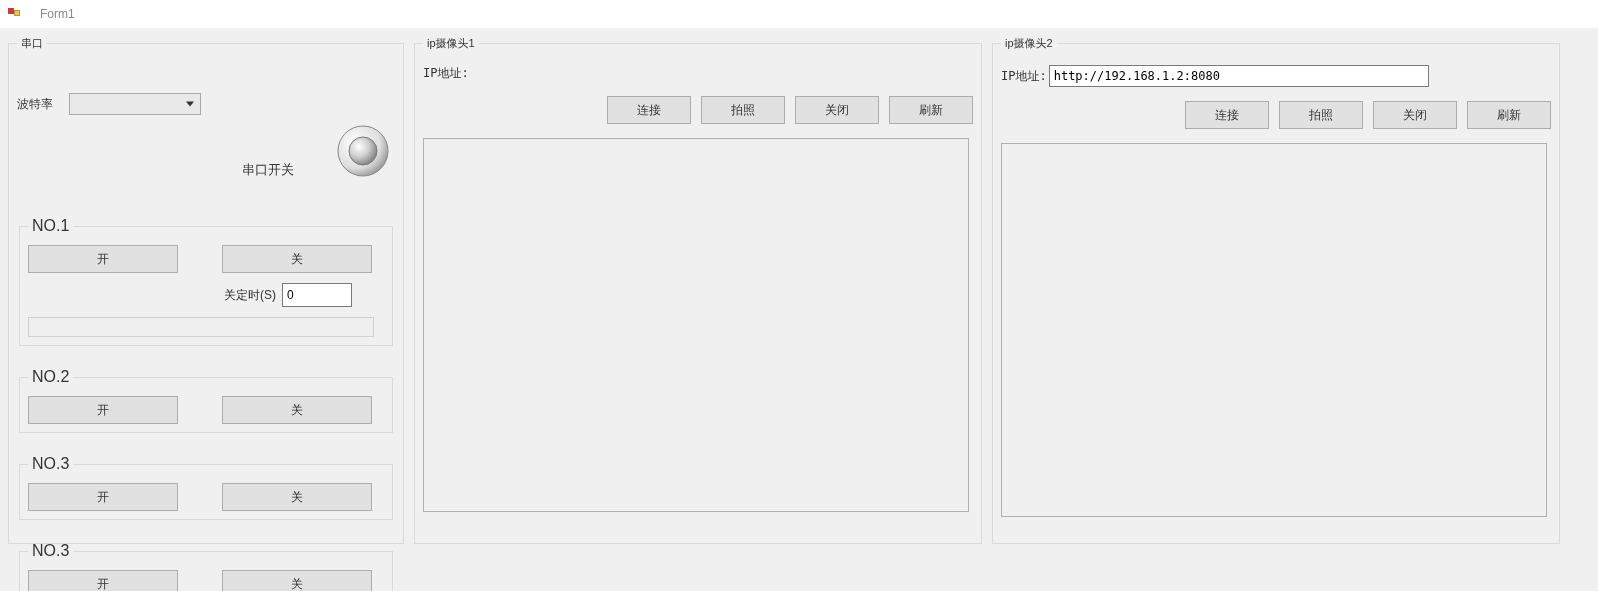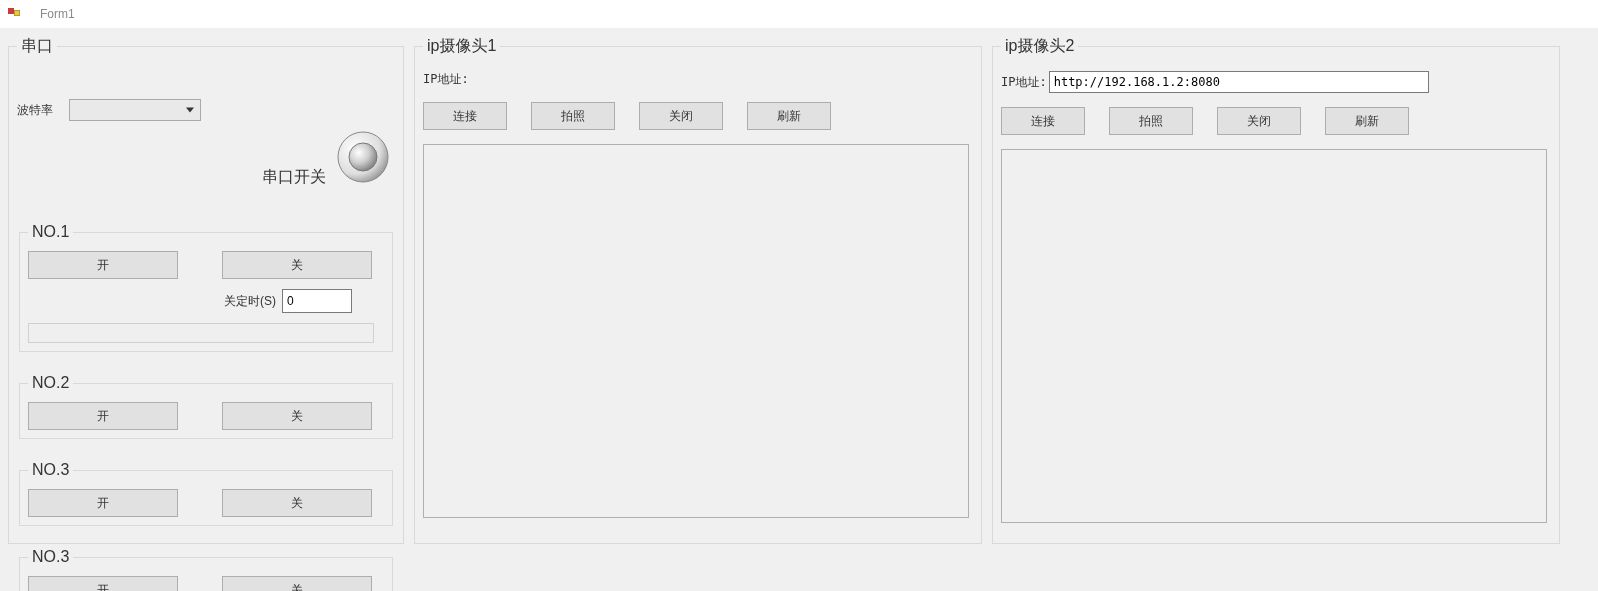--- a/index.html
+++ b/index.html
@@ -45,21 +45,21 @@
   fieldset.groupbox {
     position: relative;
     border: 1px solid #d9d9d9;
     background: #f0f0f0;
     margin: 0;
     padding: 12px 8px 8px 8px;
     box-sizing: border-box;
   }
   fieldset.groupbox > legend {
     padding: 0 4px;
-    font-size: 16px;
+    font-size: 11px;
     color: #333;
   }
   
   .serial-panel {
     width: 396px;
     height: 508px;
     flex: 0 0 auto;
   }
   .serial-top {
     position: relative;
@@ -94,23 +94,23 @@
     background: #e1e1e1;
     font-size: 12px;
     display:inline-flex; align-items:center; justify-content:center;
     box-sizing: border-box;
     cursor: default;
   }
   .btn-wide { width: 150px; }
   .btn-mid { width: 84px; }
   .serial-switch-label {
     position:absolute;
-    left: 245px;
+    left: 225px;
     top: 68px;
-    font-size:16px;
+    font-size:13px;
   }
   .led {
     position:absolute;
     left: 320px;
     top: 32px;
     width: 52px;
     height: 52px;
   }
   .led svg { width:52px; height:52px; }
 
@@ -155,21 +155,21 @@
   .cam-input {
     height: 22px;
     width: 380px;
     border: 1px solid #7a7a7a;
     background:#fff;
     box-sizing:border-box;
     padding: 0 4px;
     font-size:12px;
     font-family: "SimSun", monospace;
   }
-  .cam-btn-row { display:flex; gap: 24px; margin-top:14px; }
+  .cam-btn-row { display:flex; gap: 10px; margin-top:14px;justify-content:flex-end; }
   .cam-view {
     margin-top: 14px;
     width: 546px;
     height: 374px;
     border: 1px solid #b0b0b0;
     background:#f0f0f0;
     box-sizing:border-box;
   }
 </style>
 </head>

